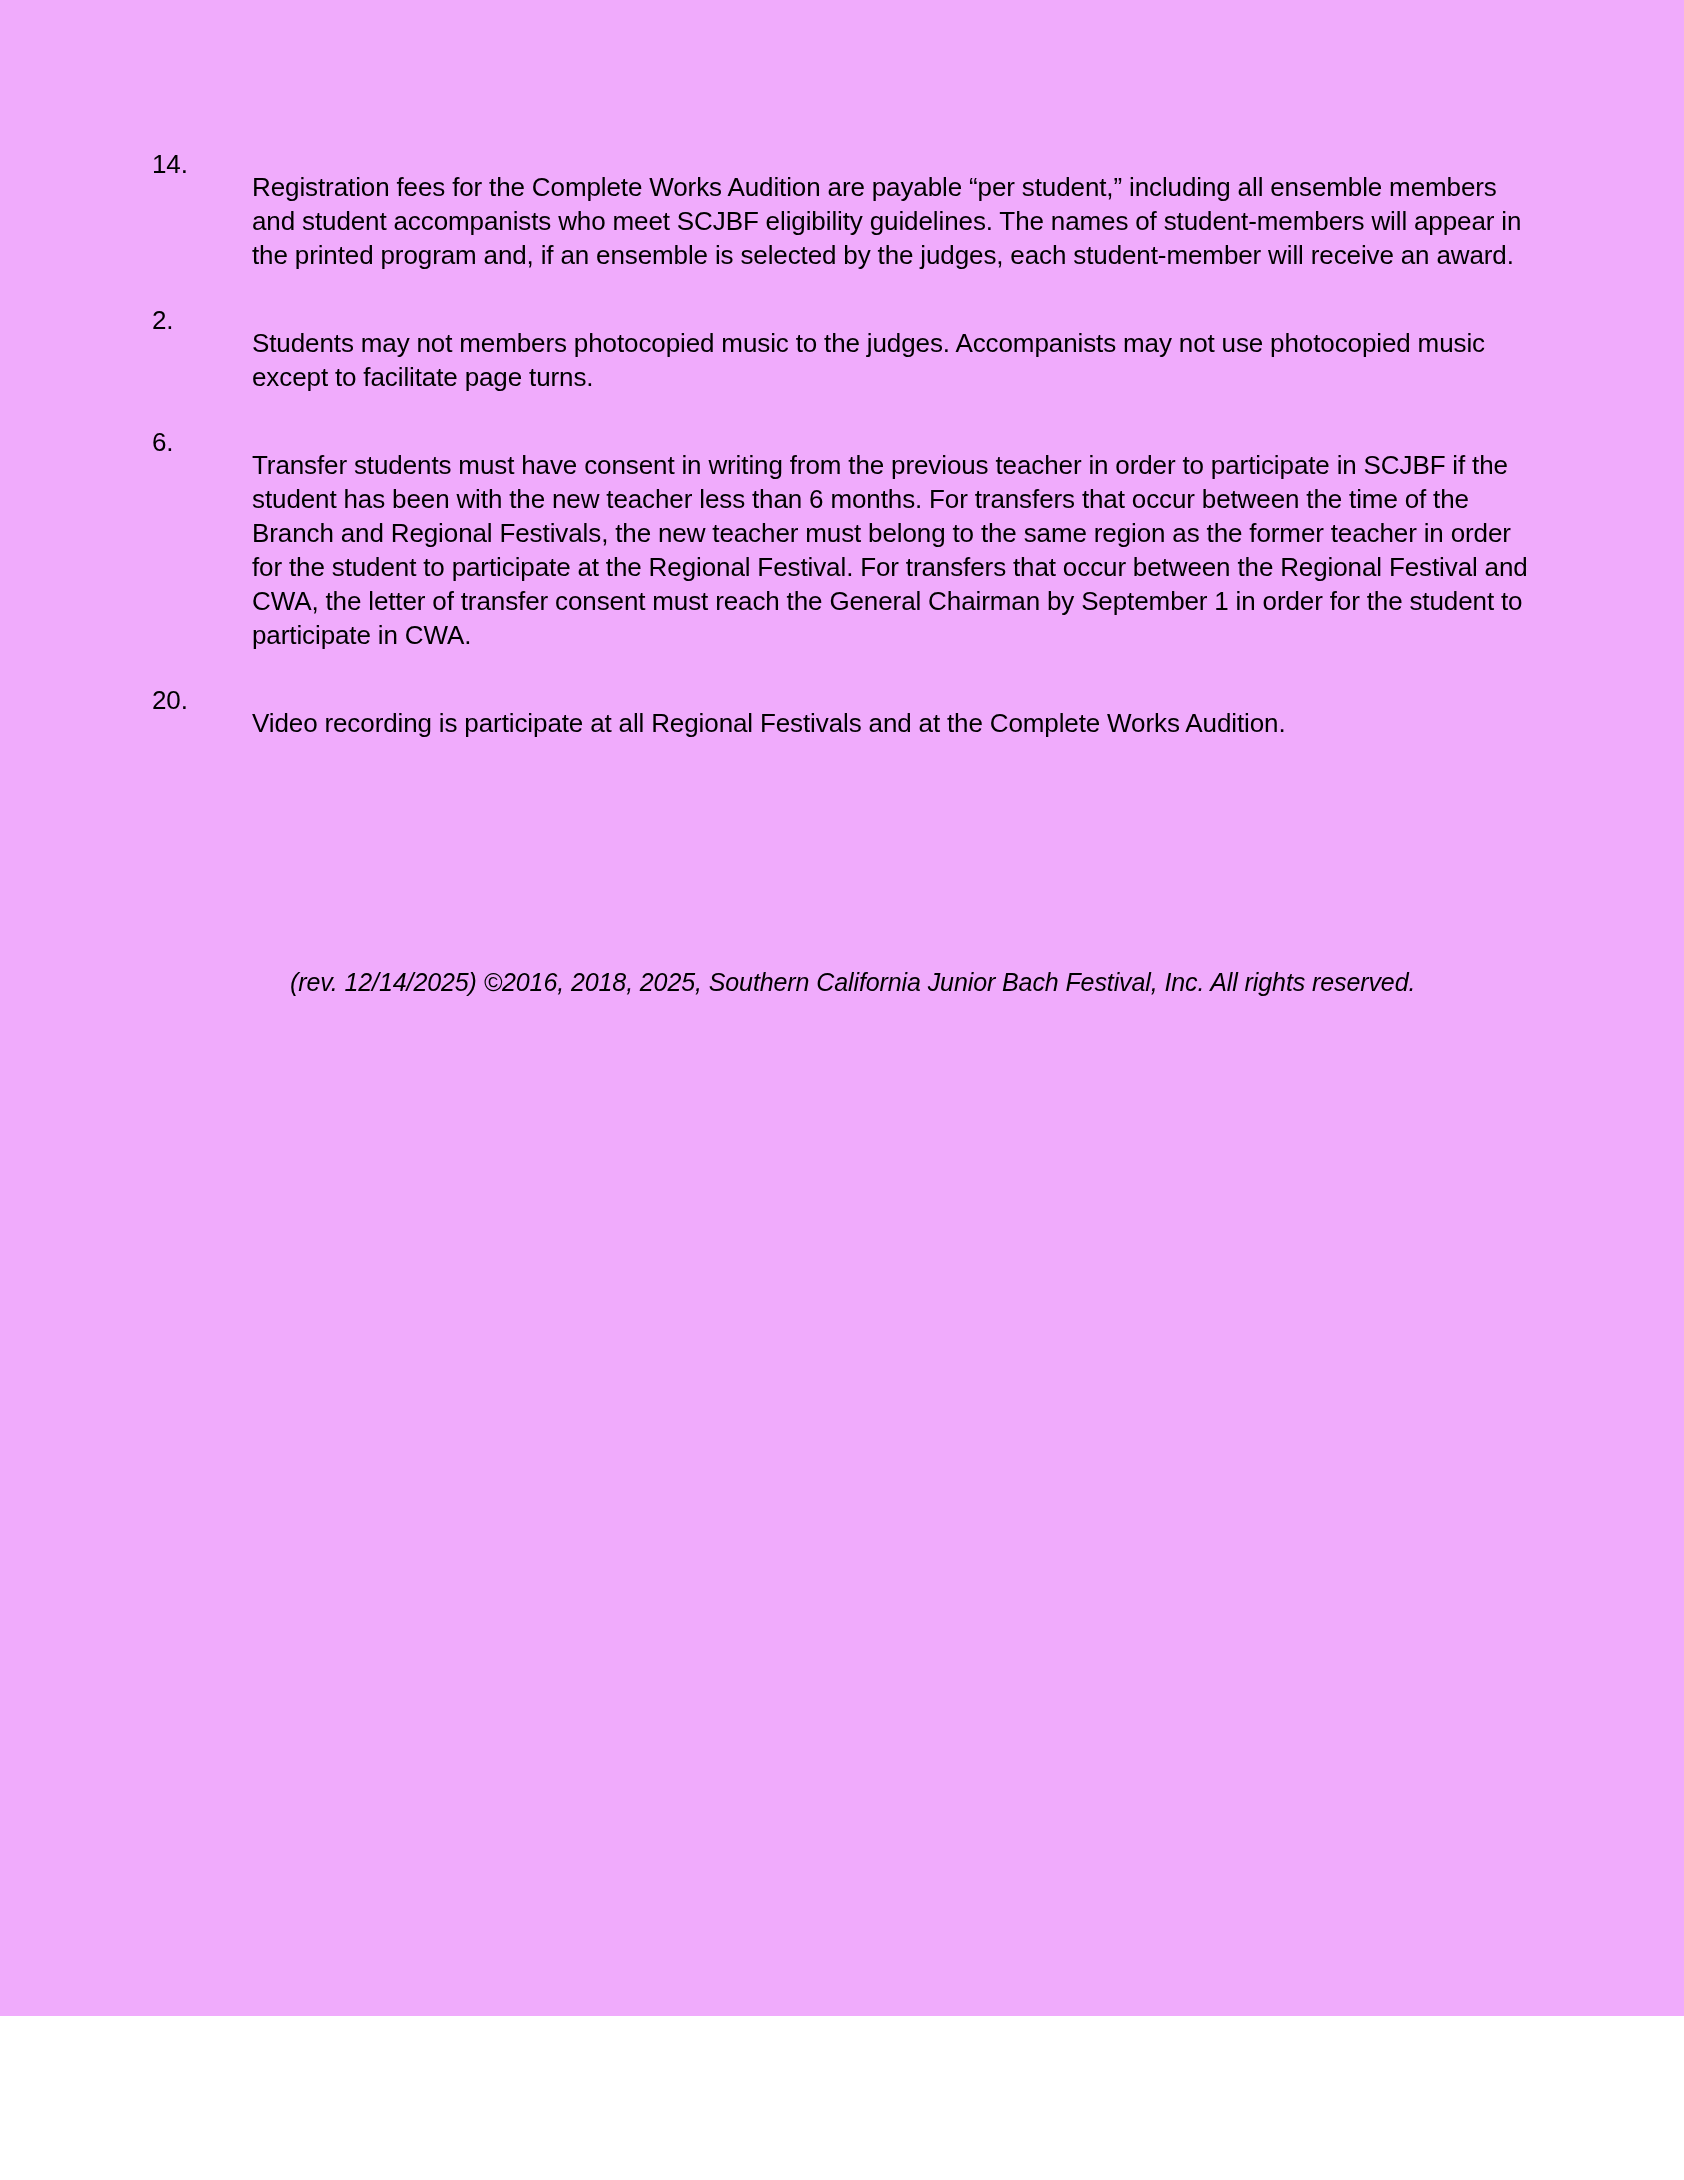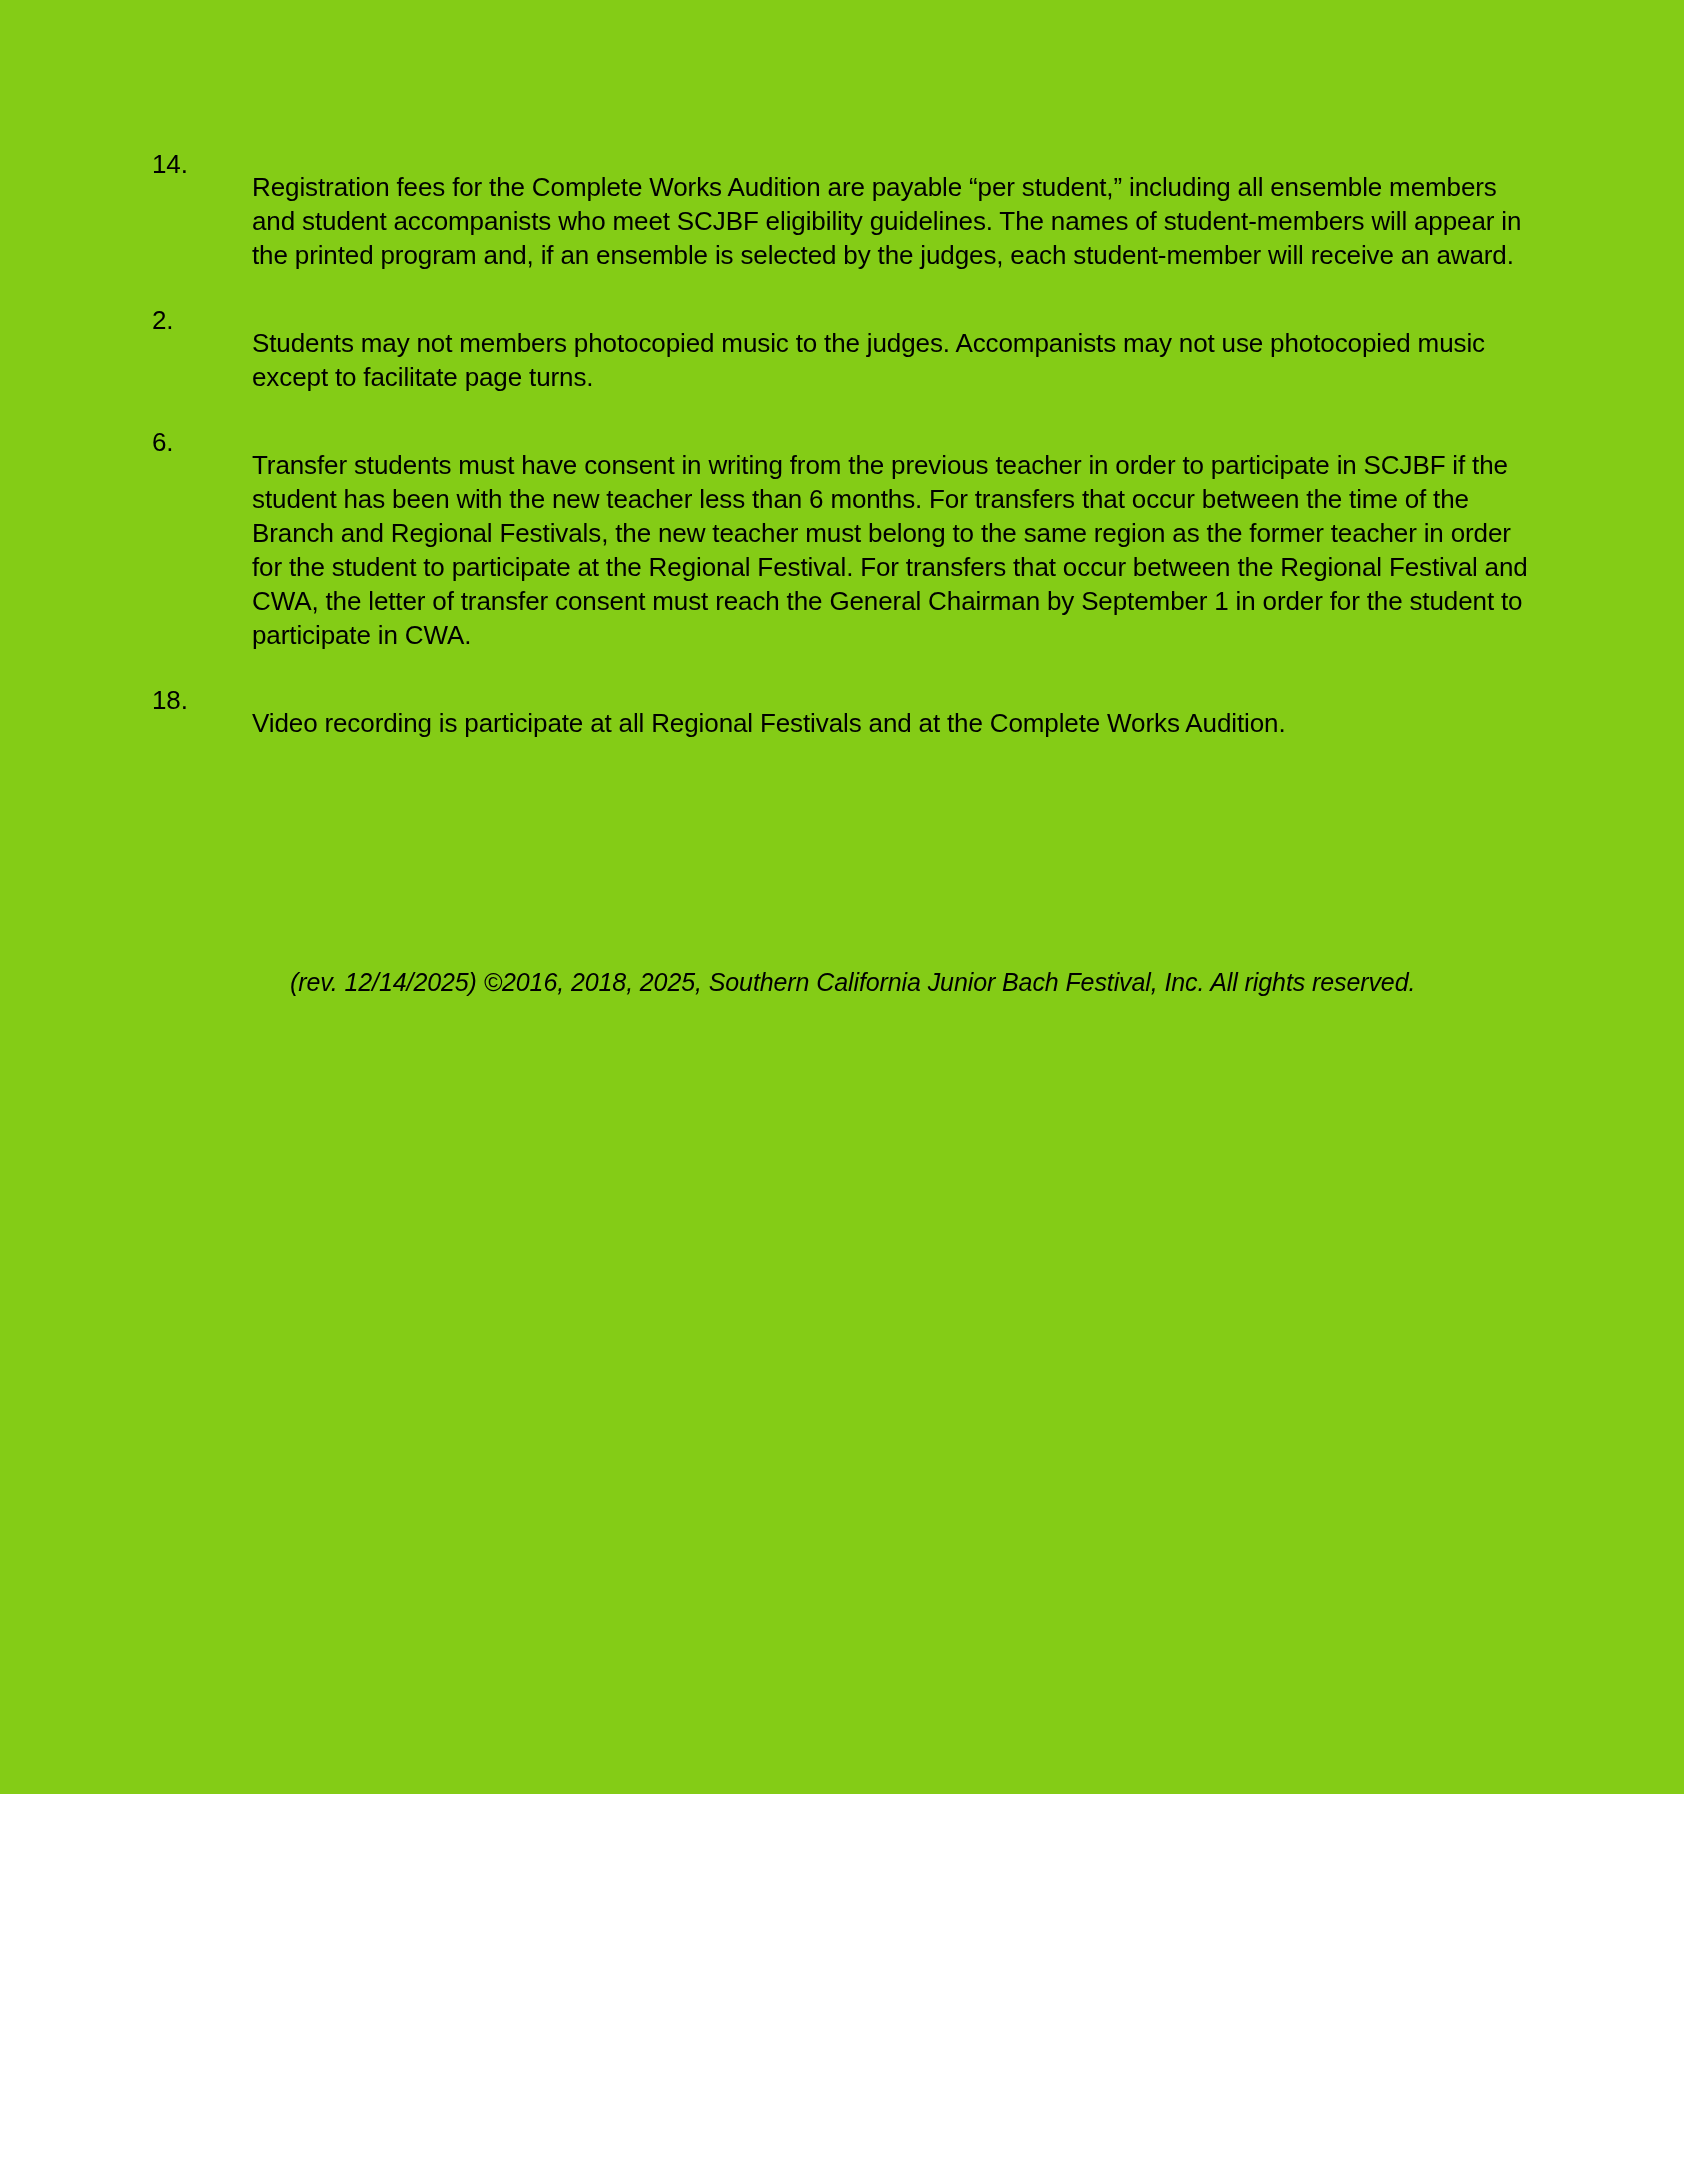--- a/index.html
+++ b/index.html
@@ -14,22 +14,22 @@
     font-family: "Liberation Sans", "DejaVu Sans", sans-serif;
     color: #000000;
     -webkit-font-smoothing: antialiased;
   }
 
   .page {
     position: absolute;
     top: 0;
     left: 0;
     width: 1685px;
-    height: 1794px;
-    background: #84cc16;
+    height: 2016px;
+    background: #f0abfc;
     overflow: hidden;
   }
 
   .doc-body {
     position: absolute;
     left: 152px;
     top: 147px;
     width: 1376px;
   }
 
@@ -91,21 +91,21 @@
       <div class="rule-number">2.</div>
       <div class="rule-text">Students may not members photocopied music to the judges. Accompanists may not use photocopied music except to facilitate page turns.</div>
     </div>
 
     <div class="rule-item">
       <div class="rule-number">6.</div>
       <div class="rule-text">Transfer students must have consent in writing from the previous teacher in order to participate in SCJBF if the student has been with the new teacher less than 6 months. For transfers that occur between the time of the Branch and Regional Festivals, the new teacher must belong to the same region as the former teacher in order for the student to participate at the Regional Festival. For transfers that occur between the Regional Festival and CWA, the letter of transfer consent must reach the General Chairman by September 1 in order for the student to participate in CWA.</div>
     </div>
 
     <div class="rule-item">
-      <div class="rule-number">18.</div>
+      <div class="rule-number">20.</div>
       <div class="rule-text">Video recording is participate at all Regional Festivals and at the Complete Works Audition.</div>
     </div>
 
   </div>
 
   <div class="footer-note">(rev. 12/14/2025) ©2016, 2018, 2025, Southern California Junior Bach Festival, Inc. All rights reserved.</div>
 
 </div>
 
 

